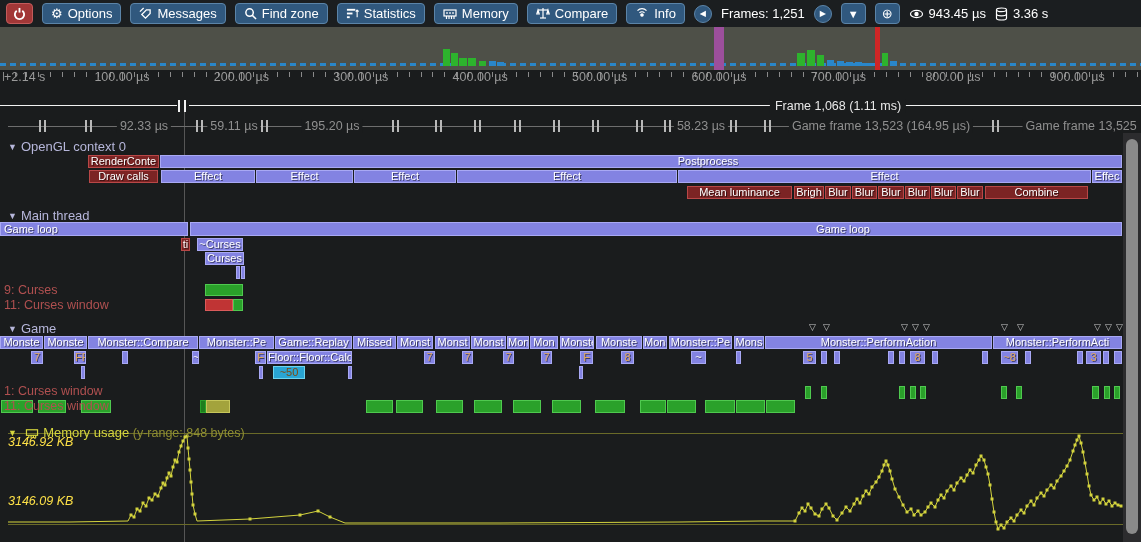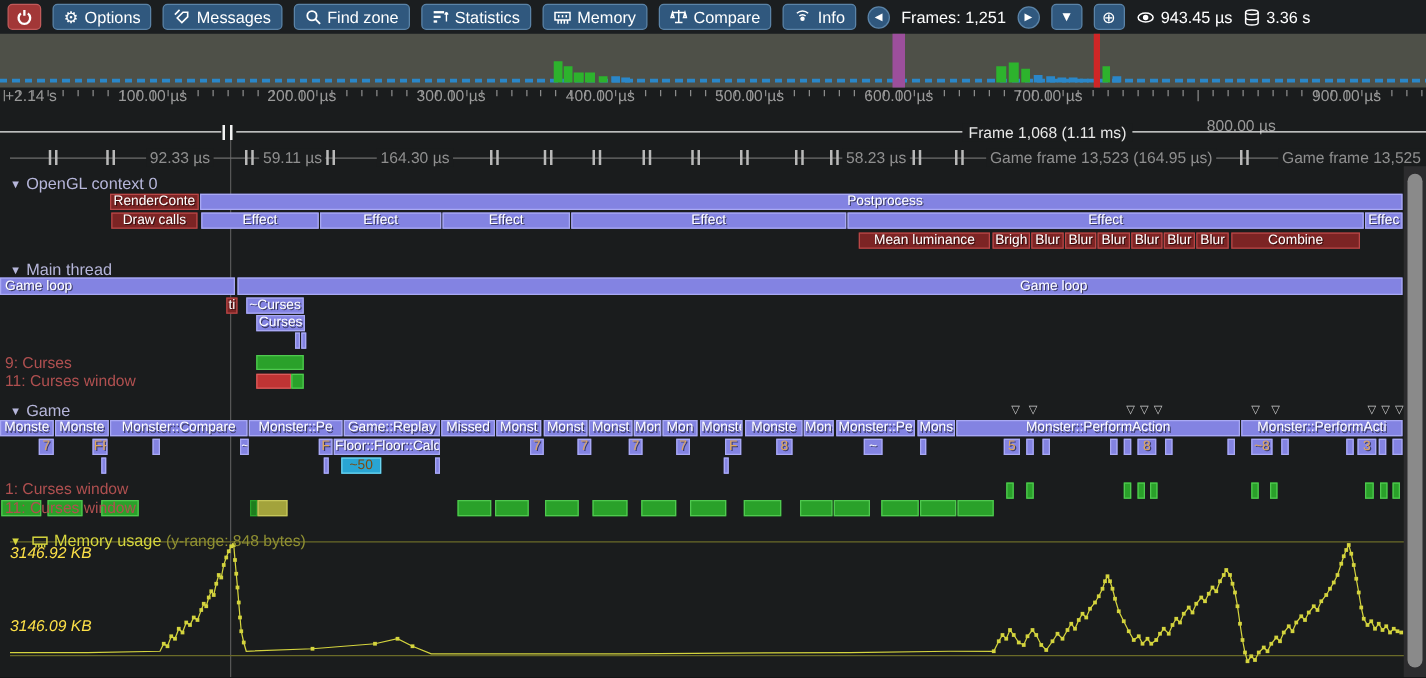--- a/index.html
+++ b/index.html
@@ -310,21 +310,21 @@
       <div class="tick" style="left: 850.34px; top: 2px; width: 1px; height: 5px;"></div>
       <div class="tick" style="left: 862.28px; top: 2px; width: 1px; height: 5px;"></div>
       <div class="tick" style="left: 874.22px; top: 2px; width: 1px; height: 5px;"></div>
       <div class="tick" style="left: 886.16px; top: 2px; width: 1px; height: 5px;"></div>
       <div class="tick" style="left: 898.1px; top: 2px; width: 1px; height: 5px;"></div>
       <div class="tick" style="left: 910.04px; top: 2px; width: 1px; height: 5px;"></div>
       <div class="tick" style="left: 921.98px; top: 2px; width: 1px; height: 5px;"></div>
       <div class="tick" style="left: 933.92px; top: 2px; width: 1px; height: 5px;"></div>
       <div class="tick" style="left: 945.86px; top: 2px; width: 1px; height: 5px;"></div>
       <div class="tick" style="left: 957.8px; top: 2px; width: 1px; height: 9px;"></div>
-      <div class="tick-label" style="left: 993px; top: 0px; transform: translateX(-50%); margin-top: 24px;">800.00 µs</div>
+      <div class="tick-label" style="left: 953px; top: 0px; transform: translateX(-50%);">800.00 µs</div>
       <div class="tick" style="left: 969.74px; top: 2px; width: 1px; height: 5px;"></div>
       <div class="tick" style="left: 981.68px; top: 2px; width: 1px; height: 5px;"></div>
       <div class="tick" style="left: 993.62px; top: 2px; width: 1px; height: 5px;"></div>
       <div class="tick" style="left: 1005.56px; top: 2px; width: 1px; height: 5px;"></div>
       <div class="tick" style="left: 1017.5px; top: 2px; width: 1px; height: 5px;"></div>
       <div class="tick" style="left: 1029.44px; top: 2px; width: 1px; height: 5px;"></div>
       <div class="tick" style="left: 1041.38px; top: 2px; width: 1px; height: 5px;"></div>
       <div class="tick" style="left: 1053.32px; top: 2px; width: 1px; height: 5px;"></div>
       <div class="tick" style="left: 1065.26px; top: 2px; width: 1px; height: 5px;"></div>
       <div class="tick" style="left: 1077.2px; top: 2px; width: 1px; height: 9px;"></div>
@@ -540,21 +540,21 @@
     <div class="sep-bar" style="left: 664px; top: 120px; width: 2px; height: 12px;"></div>
     <div class="sep-bar" style="left: 669px; top: 120px; width: 2px; height: 12px;"></div>
     <div class="sep-bar" style="left: 730px; top: 120px; width: 2px; height: 12px;"></div>
     <div class="sep-bar" style="left: 735px; top: 120px; width: 2px; height: 12px;"></div>
     <div class="sep-bar" style="left: 764px; top: 120px; width: 2px; height: 12px;"></div>
     <div class="sep-bar" style="left: 769px; top: 120px; width: 2px; height: 12px;"></div>
     <div class="sep-bar" style="left: 992px; top: 120px; width: 2px; height: 12px;"></div>
     <div class="sep-bar" style="left: 997px; top: 120px; width: 2px; height: 12px;"></div>
     <div class="sep-label" style="left: 144px; top: 119px;">92.33 µs</div>
     <div class="sep-label" style="left: 234px; top: 119px;">59.11 µs</div>
-    <div class="sep-label" style="left: 332px; top: 119px;">164.30 µs</div>
+    <div class="sep-label" style="left: 332px; top: 119px;">195.20 µs</div>
     <div class="sep-label" style="left: 701px; top: 119px;">58.23 µs</div>
     <div class="sep-label" style="left: 881px; top: 119px;">Game frame 13,523 (164.95 µs)</div>
     <div class="sep-label" style="left: 1085px; top: 119px;">Game frame 13,525 (</div>
     <div class="section-header" style="left: 8px; top: 139px;"><span class="tri">▼</span><span>OpenGL context 0</span></div>
     <div class="section-header" style="left: 8px; top: 208px;"><span class="tri">▼</span><span>Main thread</span></div>
     <div class="section-header" style="left: 8px; top: 321px;"><span class="tri">▼</span><span>Game</span></div>
     <div class="zone red" style="left: 88px; top: 155px; width: 71px; height: 13px; line-height: 11px;">RenderConte</div>
     <div class="zone purple" style="left: 160px; top: 155px; width: 962px; height: 13px; line-height: 11px;"></div>
     <div class="zone-float" style="left: 708px; top: 155px; height: 13px; line-height: 13px;">Postprocess</div>
     <div class="zone red" style="left: 89px; top: 170px; width: 69px; height: 13px; line-height: 11px;">Draw calls</div>

